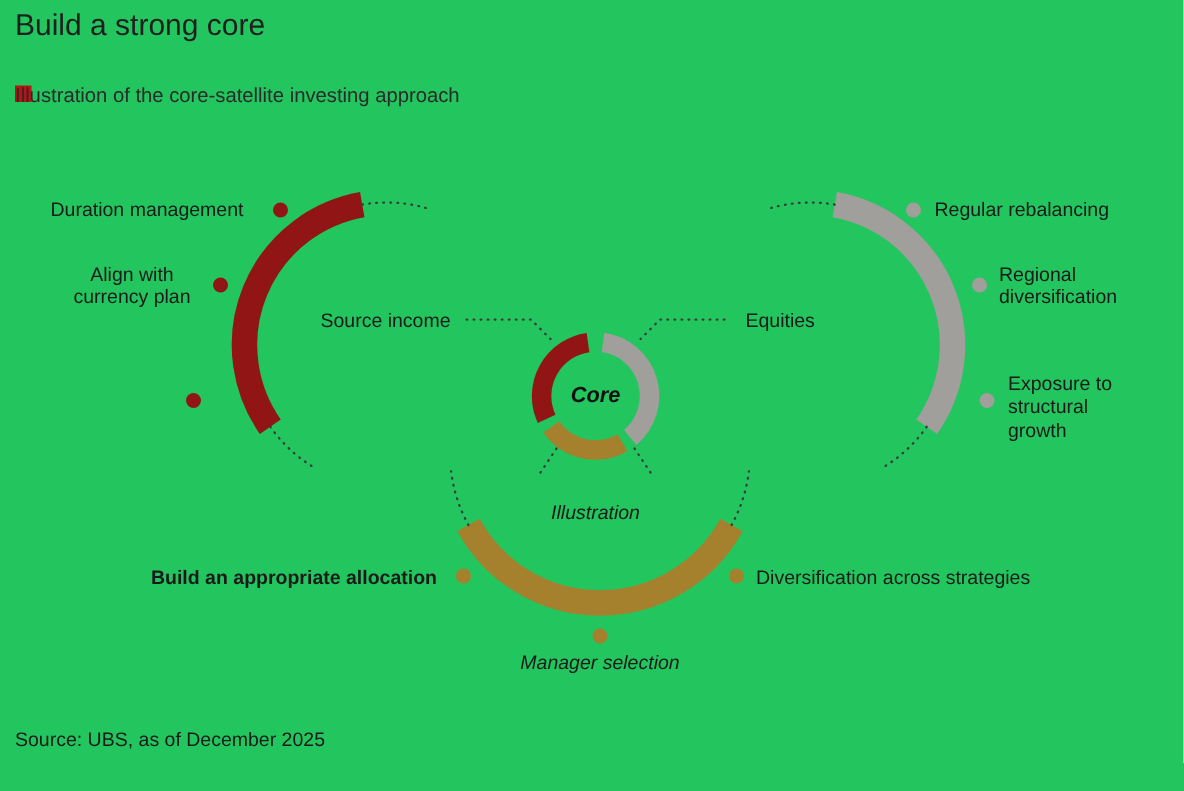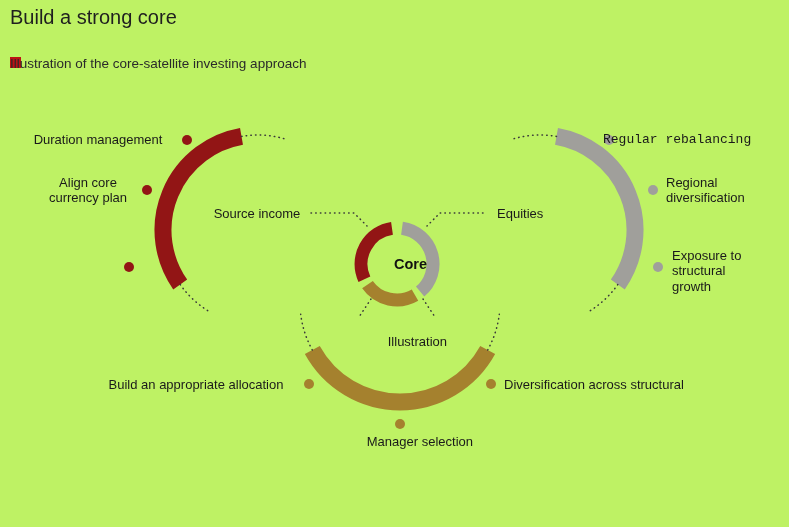--- a/index.html
+++ b/index.html
@@ -1,29 +1,29 @@
 <!DOCTYPE html>
 <html><head>
 <meta charset="utf-8">
 <style>
   html,body{margin:0;padding:0;background:#ffffff;}
   .page{
     position:relative;
     width:789px;height:527px;
-    background:#bef264;
+    background:#22c55e;
     font-family:"Liberation Sans", sans-serif;
     color:#1a1a1a;
     overflow:hidden;
   }
   .abs{position:absolute;}
   .title{font-size:20px;font-weight:400;color:#1f1f1f;}
   .subtitle{font-size:13.5px;color:#2a2a2a;}
   .lbl{font-size:13px;line-height:1.18;color:#1a1a1a;}
   .right{text-align:center;}
-  .center{text-align:right;}
+  .center{text-align:center;font-style:italic;}
   .core-lbl{font-size:14.5px;font-weight:700;color:#111;}
   .source{font-size:13px;color:#1a1a1a;}
   svg{position:absolute;left:0;top:0;}
   .dotted{fill:none;stroke:#3a3a3a;stroke-width:1.5;stroke-dasharray:0.5 4.2;stroke-linecap:round;}
 </style>
 </head>
 <body>
 
 <div class="page">
 
@@ -62,28 +62,29 @@
 
     <circle cx="309" cy="384" r="5" fill="#a5812e"></circle>
     <circle cx="491" cy="384" r="5" fill="#a5812e"></circle>
     <circle cx="400" cy="424" r="5" fill="#a5812e"></circle>
   </svg>
 
   <div class="abs title" style="left:10px;top:6px;">Build a strong core</div>
   <div class="abs subtitle" style="left:10px;top:36px;margin-top:20px;">Illustration of the core-satellite investing approach</div>
 
   <div class="abs lbl right" style="left:18px;top:132px;width:160px;">Duration management</div>
-  <div class="abs lbl right" style="left:38px;top:175px;width:100px;">Align core currency plan</div>
+  <div class="abs lbl right" style="left:38px;top:175px;width:100px;">Align with currency plan</div>
 
   <div class="abs lbl right" style="left:207px;top:206px;width:100px;">Source income</div>
   <div class="abs lbl" style="left:497px;top:206px;text-align:right;">Equities</div>
   <div class="abs core-lbl center" style="left:367px;top:256px;width:60px;">Core</div>
   <div class="abs lbl center" style="left:347px;top:334px;width:100px;">Illustration</div>
 
-  <div class="abs lbl" style="left:603px;top:132px;width:150px;font-family:Liberation Mono, monospace;">Regular rebalancing</div>
+  <div class="abs lbl" style="left:623px;top:132px;width:150px;">Regular rebalancing</div>
   <div class="abs lbl" style="left:672px;top:248px;width:85px;">Exposure to structural growth</div>
   <div class="abs lbl" style="left:666px;top:175px;width:95px;">Regional diversification</div>
 
-  <div class="abs lbl right" style="left:96px;top:377px;width:200px;">Build an appropriate allocation</div>
-  <div class="abs lbl" style="left:504px;top:377px;width:220px;">Diversification across structural</div>
+  <div class="abs lbl right" style="left:96px;top:377px;width:200px;font-weight:bold;">Build an appropriate allocation</div>
+  <div class="abs lbl" style="left:504px;top:377px;width:220px;">Diversification across strategies</div>
   <div class="abs lbl center" style="left:327px;top:434px;width:146px;">Manager selection</div>
 
+  <div class="abs source" style="left:10px;top:485px;">Source: UBS, as of December 2025</div>
 </div>
 
 </body></html>

